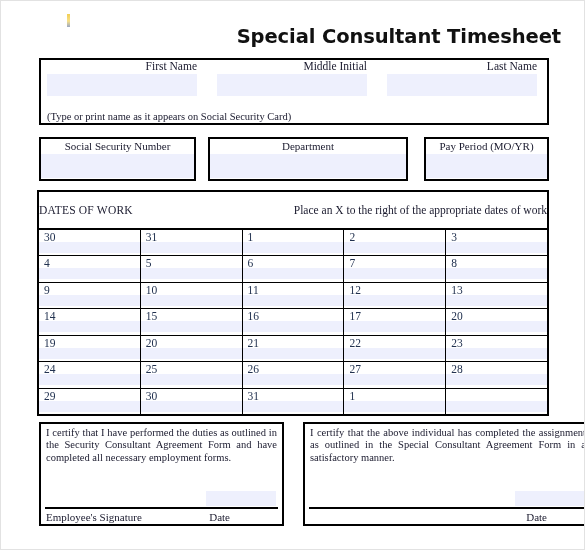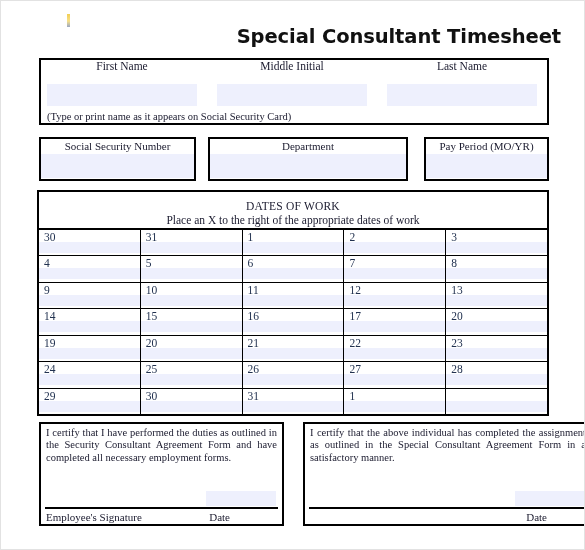--- a/index.html
+++ b/index.html
@@ -58,25 +58,25 @@
   }
 
   
   .name-box { left: 38px; top: 57px; width: 510px; height: 67px; }
   .name-cell {
     position: absolute;
     top: 0;
     box-sizing: border-box;
   }
   .name-label {
-    text-align: center;
+    text-align: right;
     font-size: 11.5px;
     color: #1a1a2e;
     line-height: 13px;
-    height: 24px;
+    height: 14px;
     white-space: nowrap;
   }
   .name-field {
     height: 22px;
     background: #eef0fd;
   }
   .ssn-note {
     position: absolute;
     left: 6px;
     bottom: 1px;
@@ -100,23 +100,23 @@
     background: #eef0fd;
   }
 
   
   .dates-header {
     left: 36px;
     top: 189px;
     width: 512px;
     height: 40px;
     display: flex;
-    flex-direction: column;
+    flex-direction: row;
     align-items: center;
-    justify-content: flex-end;
+    justify-content: space-between;
   }
   .dates-header-line1 {
     font-size: 11.5px;
     color: #1a1a2e;
     line-height: 14px;
     letter-spacing: 0.2px;
   }
   .dates-header-line2 {
     font-size: 11.5px;
     color: #1a1a2e;

